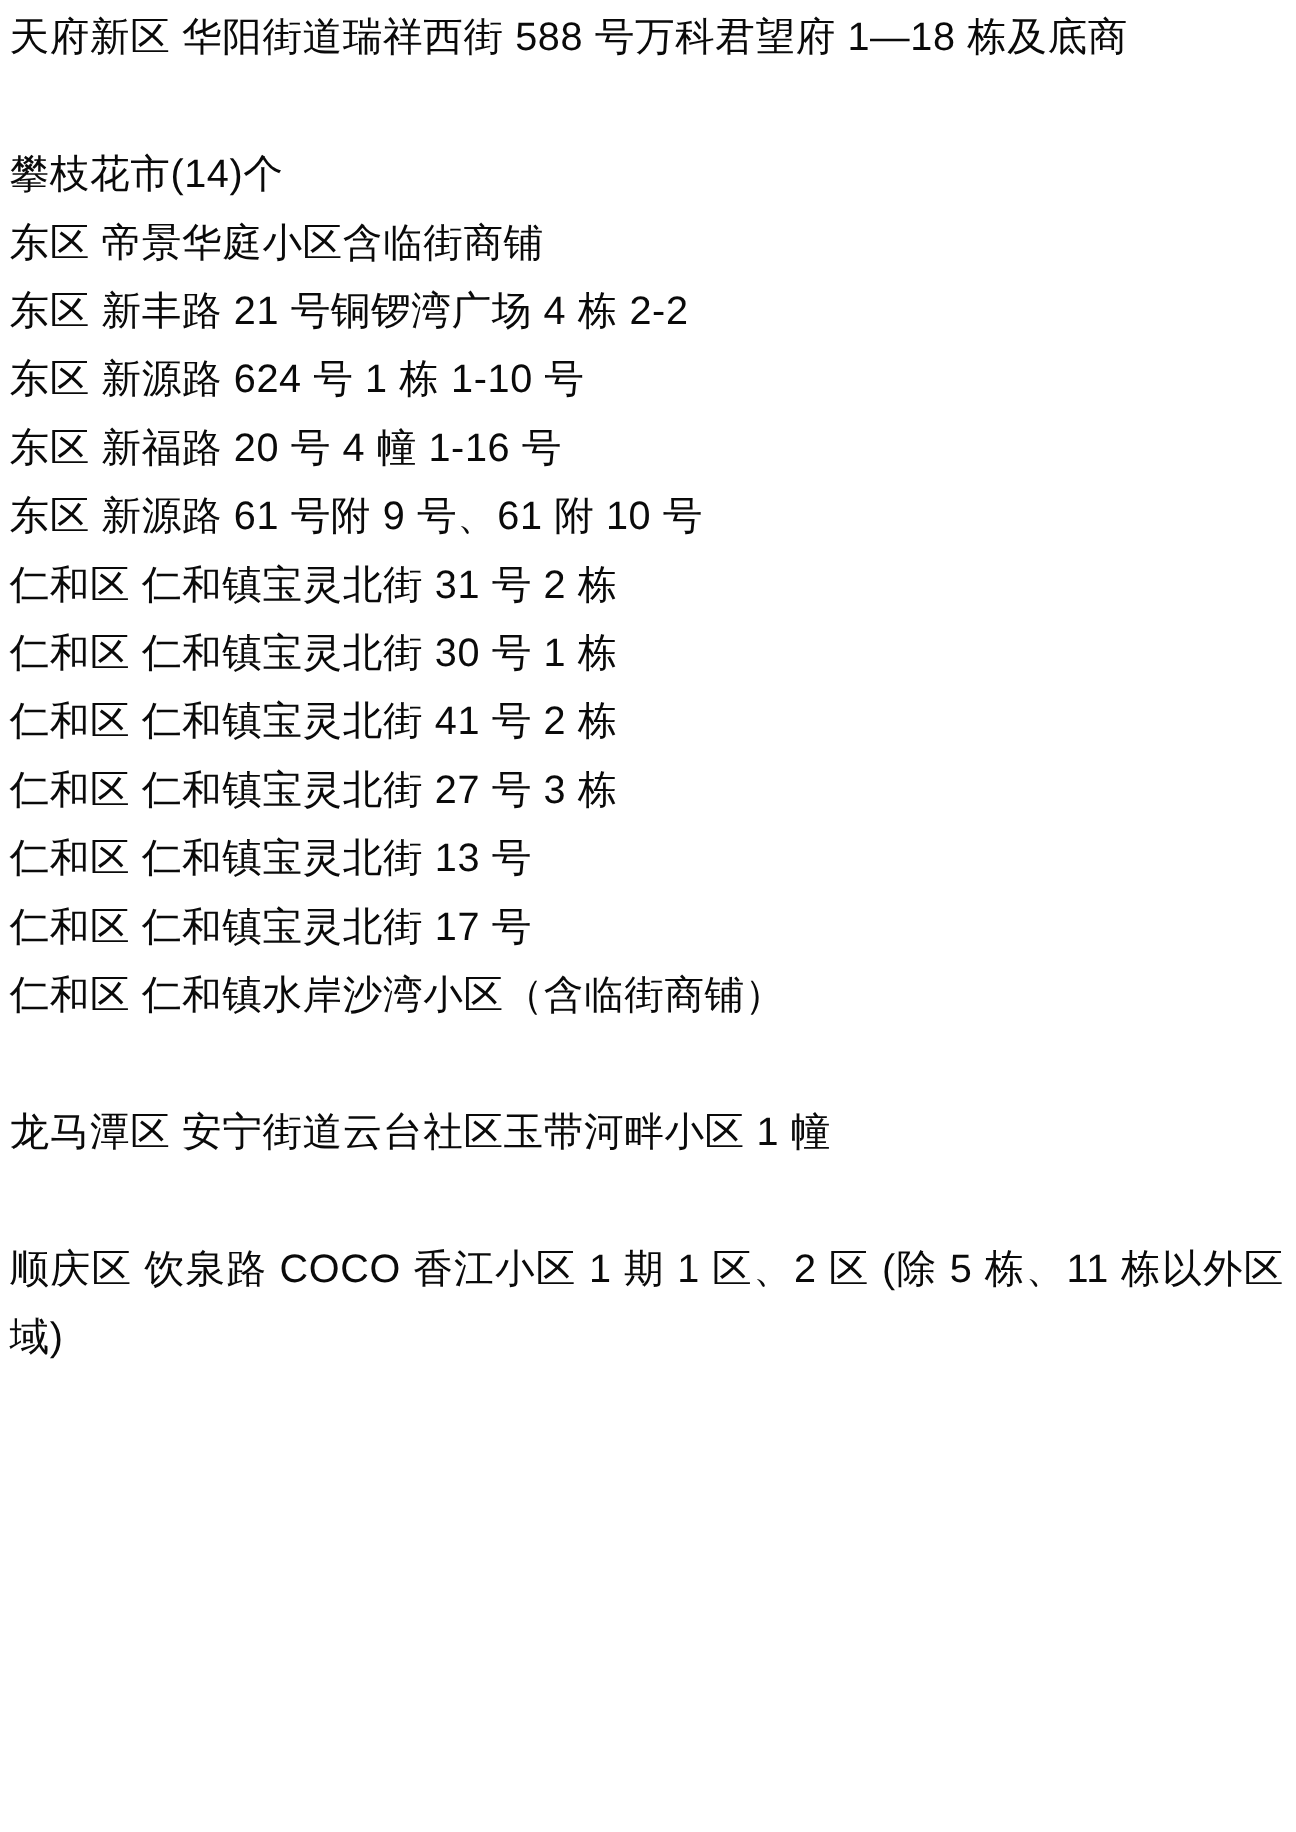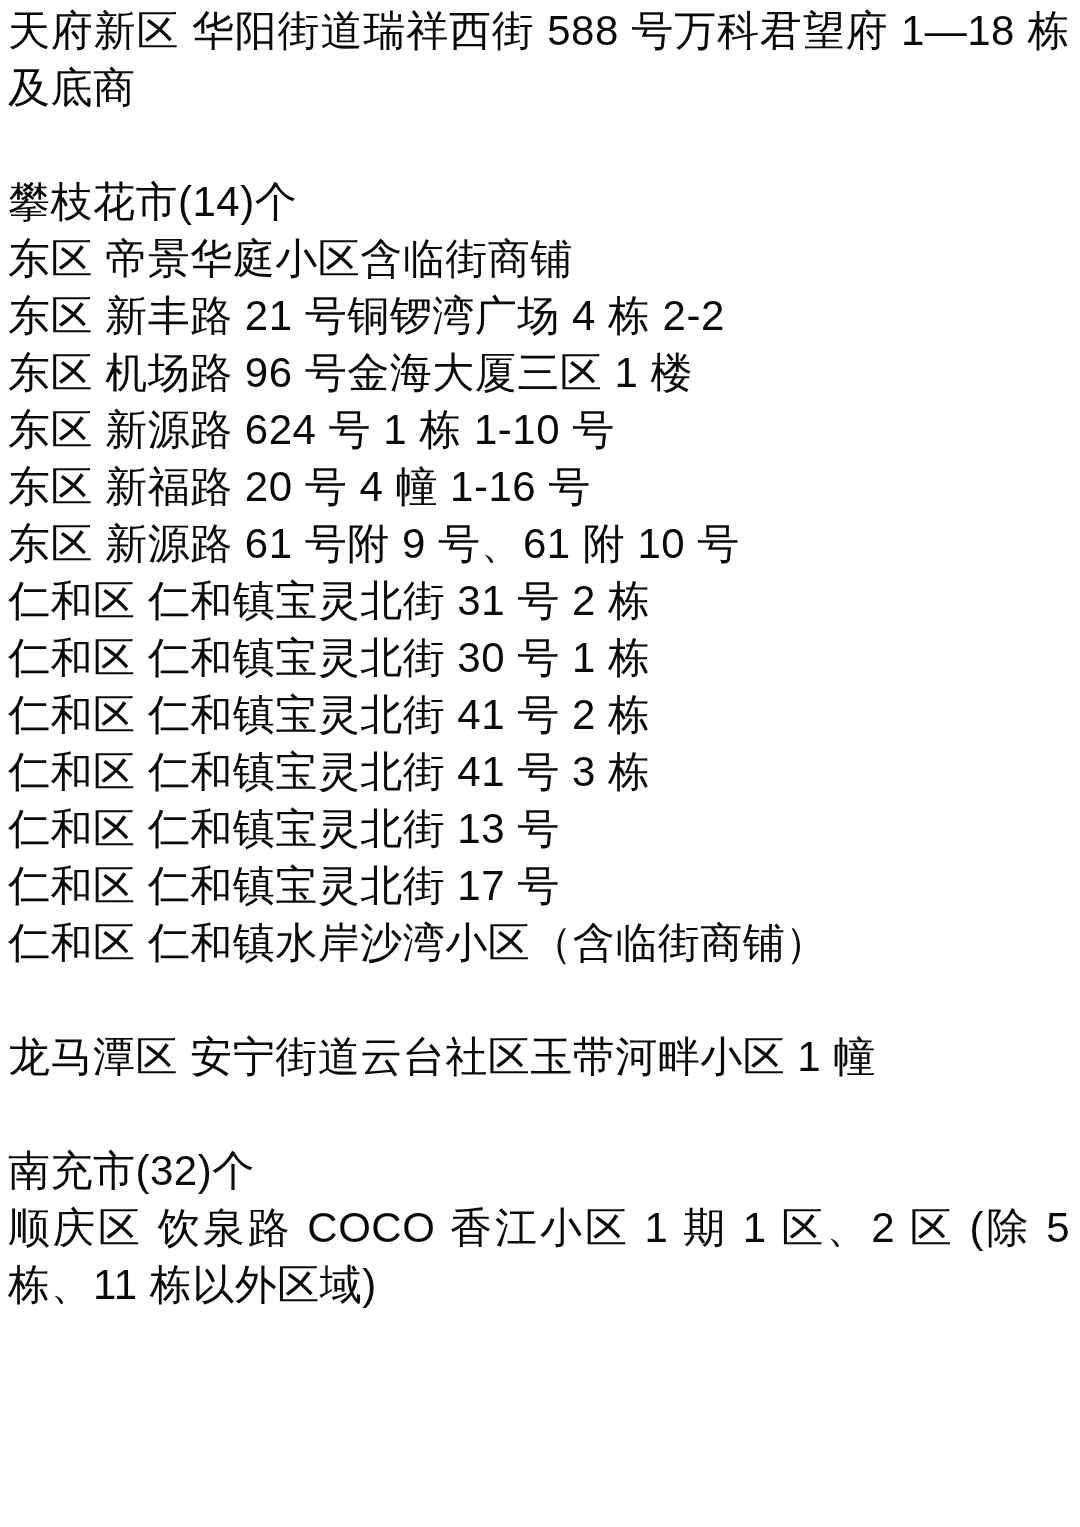--- a/index.html
+++ b/index.html
@@ -19,55 +19,53 @@
     font-family: "Liberation Sans", "DejaVu Sans", sans-serif;
     font-size: 33px;
     line-height: 57px;
     font-weight: 400;
     color: #0a0a0a;
     letter-spacing: 0.5px;
   }
   .doc p, .doc h2 {
     margin: 0;
     padding: 0;
-    font-size: 42px;
+    font-size: 33px;
     font-weight: 400;
     text-align: justify;
     word-break: break-all;
   }
   .blank {
     height: 57px;
   }
 </style>
 </head>
 <body>
 
 <main class="doc">
   <p>天府新区 华阳街道瑞祥西街 588 号万科君望府 1—18 栋及底商</p>
   <div>
       <section>
         <div class="blank"></div>
         <h2>攀枝花市(14)个</h2>
         <p>东区 帝景华庭小区含临街商铺</p>
         <p>东区 新丰路 21 号铜锣湾广场 4 栋 2-2</p>
-        <p>东区 机场路 96 号金海大厦三区 1 楼</p>
         <p>东区 新源路 624 号 1 栋 1-10 号</p>
         <p>东区 新福路 20 号 4 幢 1-16 号</p>
         <p>东区 新源路 61 号附 9 号、61 附 10 号</p>
         <p>仁和区 仁和镇宝灵北街 31 号 2 栋</p>
         <p>仁和区 仁和镇宝灵北街 30 号 1 栋</p>
         <p>仁和区 仁和镇宝灵北街 41 号 2 栋</p>
-        <p>仁和区 仁和镇宝灵北街 41 号 3 栋</p>
+        <p>仁和区 仁和镇宝灵北街 27 号 3 栋</p>
         <p>仁和区 仁和镇宝灵北街 13 号</p>
         <p>仁和区 仁和镇宝灵北街 17 号</p>
         <p>仁和区 仁和镇水岸沙湾小区（含临街商铺）</p>
       </section>
       <section>
         <div class="blank"></div>
         <p>龙马潭区 安宁街道云台社区玉带河畔小区 1 幢</p>
       </section>
       <section>
         <div class="blank"></div>
-        <h2>南充市(32)个</h2>
         <p>顺庆区 饮泉路 COCO 香江小区 1 期 1 区、2 区 (除 5 栋、11 栋以外区域)</p>
       </section>
     </div>
 </main>
 
 </body></html>

